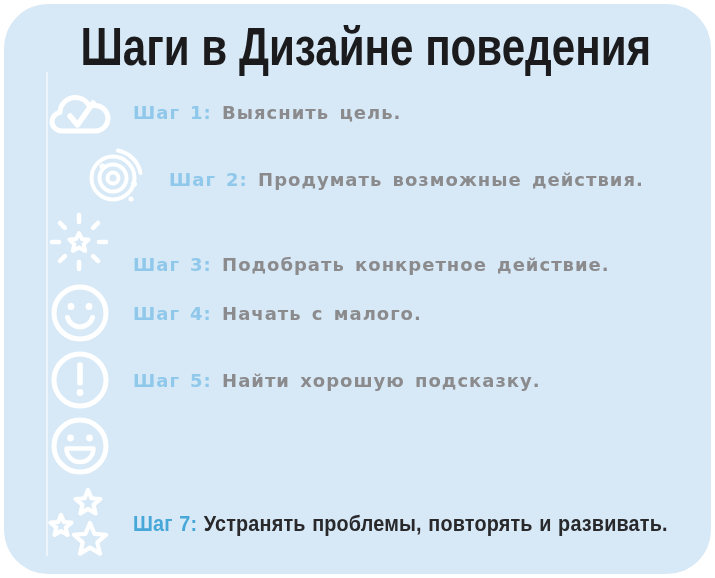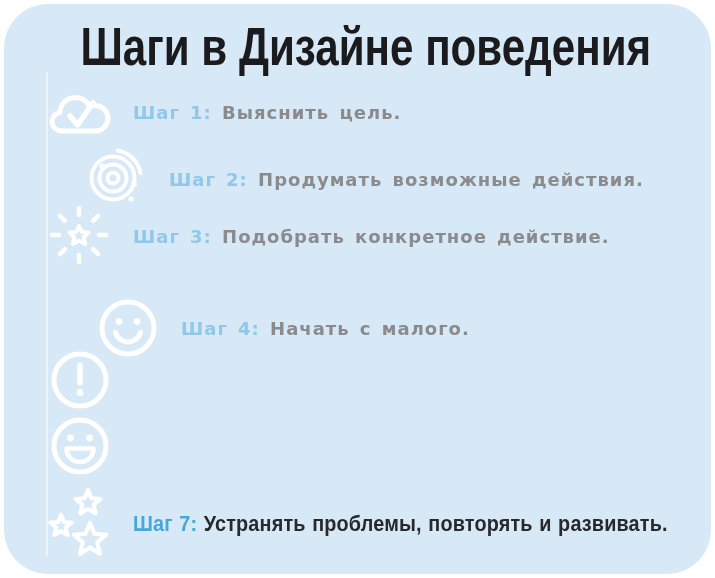--- a/index.html
+++ b/index.html
@@ -88,41 +88,41 @@
       <circle class="fillw" cx="49" cy="36" r="3"></circle>
       <circle class="fillw" cx="46" cy="51" r="2.5"></circle>
     </svg>
   </div>
   <div class="row-text">
     <span class="step-label">Шаг 2:</span>
     <span class="step-text">Продумать возможные действия.</span>
   </div>
 </div>
 
-<div class="row" style="top:204px;">
+<div class="row" style="top:211px;align-items:flex-end;">
   <div class="icon-box">
     <svg width="62" height="62" viewBox="0 0 62 62">
       <polygon class="stroke" style="stroke-width:4" points="30,21 32.9,27 39.6,27.6 34.7,32.2 36.2,38.9 30,35.5 23.8,38.9 25.3,32.2 20.4,27.6 27.1,27"></polygon>
       <line class="stroke" style="stroke-width:4.5" x1="30" y1="10" x2="30" y2="3"></line>
       <line class="stroke" style="stroke-width:4.5" x1="30" y1="50" x2="30" y2="57"></line>
       <line class="stroke" style="stroke-width:4.5" x1="10" y1="30" x2="3" y2="30"></line>
       <line class="stroke" style="stroke-width:4.5" x1="50" y1="30" x2="57" y2="30"></line>
       <line class="stroke" style="stroke-width:4.5" x1="15.9" y1="15.9" x2="11" y2="11"></line>
       <line class="stroke" style="stroke-width:4.5" x1="44.1" y1="15.9" x2="49" y2="11"></line>
       <line class="stroke" style="stroke-width:4.5" x1="15.9" y1="44.1" x2="11" y2="49"></line>
       <line class="stroke" style="stroke-width:4.5" x1="44.1" y1="44.1" x2="49" y2="49"></line>
     </svg>
   </div>
   <div class="row-text">
     <span class="step-label">Шаг 3:</span>
     <span class="step-text">Подобрать конкретное действие.</span>
   </div>
 </div>
 
-<div class="row" style="top:296px;margin-left:48px;">
+<div class="row" style="top:281px;">
   <div class="icon-box">
     <svg width="60" height="60" viewBox="0 0 60 60">
       <circle class="stroke" cx="30" cy="30" r="26"></circle>
       <circle class="fillw" cx="21" cy="23.5" r="3.4"></circle>
       <circle class="fillw" cx="39" cy="23.5" r="3.4"></circle>
       <path class="stroke" d="M17.5,34.5 A 13,13 0 0 0 42.5,34.5"></path>
     </svg>
   </div>
   <div class="row-text">
     <span class="step-label">Шаг 4:</span>
@@ -130,20 +130,24 @@
   </div>
 </div>
 
 <div class="row" style="top:348px;">
   <div class="icon-box">
     <svg width="60" height="60" viewBox="0 0 60 60">
       <circle class="stroke" cx="30" cy="30" r="26"></circle>
       <line class="stroke" style="stroke-width:5.5" x1="30" y1="15" x2="30" y2="33"></line>
       <circle class="fillw" cx="30" cy="42.5" r="3.4"></circle>
     </svg>
+  </div>
+  <div class="row-text">
+    <span class="step-label">Шаг 5:</span>
+    <span class="step-text">Найти хорошую подсказку.</span>
   </div>
 </div>
 
 <div class="row" style="top:414px;">
   <div class="icon-box">
     <svg width="60" height="60" viewBox="0 0 60 60">
       <circle class="stroke" cx="30" cy="30" r="26"></circle>
       <circle class="fillw" cx="20.5" cy="22" r="3.4"></circle>
       <circle class="fillw" cx="39.5" cy="22" r="3.4"></circle>
       <path class="stroke" style="stroke-width:4.5" d="M16.5,32.5 A 13.5,13.5 0 0 0 43.5,32.5 Z"></path>

